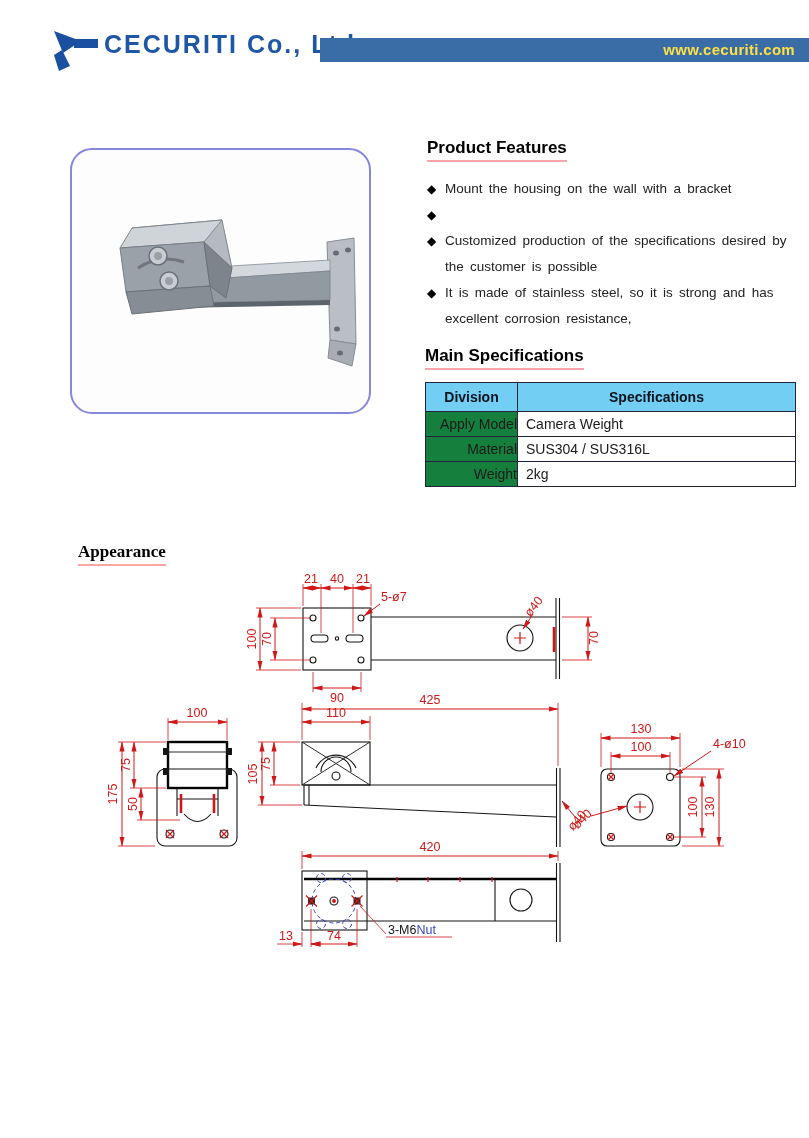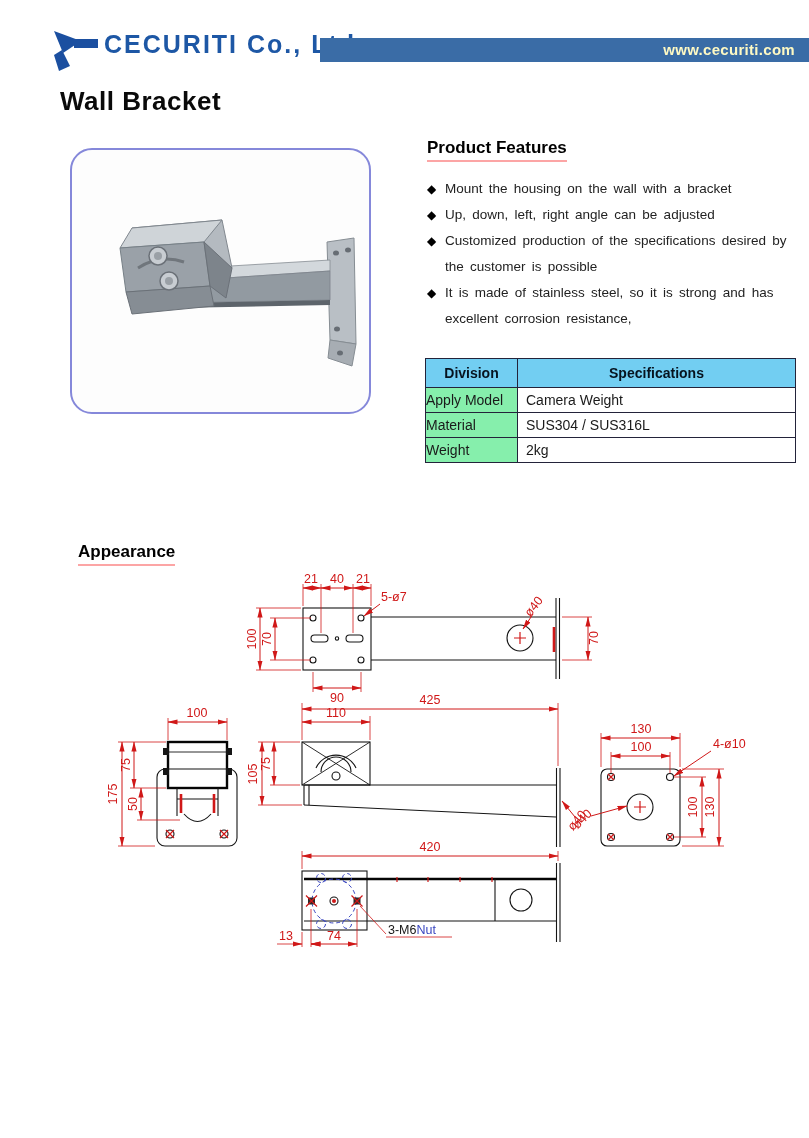--- a/index.html
+++ b/index.html
@@ -2,45 +2,45 @@
 <html><head>
 <meta charset="utf-8">
 <style>
   * { margin:0; padding:0; box-sizing:border-box; }
   body { background:#e8e8e8; font-family:"Liberation Sans", sans-serif; }
   .page { position:relative; width:809px; height:1138px; background:#ffffff; margin:0 auto; overflow:hidden; }
 
   
   .logo-icon { position:absolute; left:48px; top:26px; }
   .company-name { position:absolute; left:104px; top:30px; font-size:25px; font-weight:bold; letter-spacing:2px; color:#1d57a5; }
-  .webbar { position:absolute; left:320px; top:38px; width:489px; height:24px; background:#3a6ca6; color:#fef9c3;
+  .webbar { position:absolute; left:320px; top:38px; width:489px; height:24px; background:#3a6ca6; color:#fde047;
             font-size:15px; font-weight:bold; line-height:24px; text-align:right; padding-right:14px; letter-spacing:0.3px; }
 
   .page-title { position:absolute; left:60px; top:86px; font-size:26px; font-weight:bold; letter-spacing:0.5px; color:#0a0a0a; }
 
   
   .photo-box { position:absolute; left:70px; top:148px; width:301px; height:266px; border:2.5px solid #8588da;
                border-radius:22px; background:#fdfdfd; overflow:hidden; }
 
   
   .sec-heading { font-size:17px; font-weight:bold; color:#000; display:inline-block; border-bottom:2px solid #fca5a5; padding-bottom:2px; }
   .features { position:absolute; left:427px; top:138px; width:372px; }
   .feat-list { margin-top:14px; }
   .feat-row { display:flex; align-items:flex-start; font-size:13.5px; color:#222; line-height:26px; word-spacing:2.5px; }
   .diamond { flex:0 0 18px; font-size:12px; color:#000; line-height:26px; }
 
   .specs { position:absolute; left:425px; top:346px; width:372px; }
   .spec-table { margin-top:12px; border-collapse:collapse; width:370px; table-layout:fixed; }
   .spec-table th, .spec-table td { border:1.5px solid #23233a; font-size:14px; color:#1a1a1a;margin-top:32px; }
   .spec-table thead th { background:#72cef2; height:29px; font-weight:bold; text-align:center; color:#06131f; }
-  .spec-table tbody th { background:#86efac; width:92px; height:25px; font-weight:normal; text-align:left; }
+  .spec-table tbody th { background:#15803d; width:92px; height:25px; font-weight:normal; text-align:right; }
   .spec-table tbody td { background:#ffffff; text-align:left; padding-left:8px; }
   .col-div { width:92px; } .col-spec { width:278px; }
 
-  .appearance-heading { position:absolute; left:78px; top:542px; }
+  .appearance-heading { position:absolute; left:78px; top:542px;font-family:Liberation Serif, serif; }
 
   .drawings { position:absolute; left:0px; top:565px; }
 
   
   .out  { stroke:#151515; stroke-width:1.1; fill:none; }
   .thin { stroke:#151515; stroke-width:0.9; fill:none; }
   .bold { stroke:#050505; stroke-width:2.4; fill:none; }
   .dl   { stroke:#d01818; stroke-width:1; fill:none; marker-start:url(#arr); marker-end:url(#arr); }
   .dl1  { stroke:#d01818; stroke-width:1; fill:none; marker-end:url(#arr); }
   .ext  { stroke:#d01818; stroke-width:0.8; fill:none; }
@@ -57,21 +57,20 @@
   <svg class="logo-icon" width="54" height="48" viewBox="0 0 54 48">
     <path d="M6,5 L33,15 L15,27 Z" fill="#1b4fa0"></path>
     <path d="M26,13 L50,13 L50,22 L26,22 Z" fill="#1b4fa0"></path>
     <path d="M14,24 L22,40 L11,45 L6,29 Z" fill="#1b4fa0"></path>
   </svg>
   <div class="company-name">CECURITI Co., Ltd</div>
   <div class="webbar">
     <span>www.cecuriti.com</span>
   </div>
 
-  <h1 class="page-title">Wall Bracket</h1>
 
   <div class="photo-box">
     <svg width="296" height="261" viewBox="0 0 296 261">
 
       <polygon points="255,92 282,88 284,194 258,190" fill="#b9bfc5" stroke="#868d93" stroke-width="1"></polygon>
       <polygon points="258,190 284,194 280,216 256,208" fill="#a7adb3" stroke="#868d93" stroke-width="1"></polygon>
       <ellipse cx="264" cy="103" rx="3" ry="2.5" fill="#676d74"></ellipse>
       <ellipse cx="276" cy="100" rx="3" ry="2.5" fill="#676d74"></ellipse>
       <ellipse cx="265" cy="179" rx="3" ry="2.5" fill="#676d74"></ellipse>
       <ellipse cx="268" cy="203" rx="3" ry="2.5" fill="#676d74"></ellipse>
@@ -95,34 +94,34 @@
 
   <section class="features">
     <h2 class="sec-heading">Product Features</h2>
     <div class="feat-list">
       <div class="feat-row">
         <span class="diamond">◆</span>
         <span>Mount the housing on the wall with a bracket</span>
       </div>
       <div class="feat-row">
         <span class="diamond">◆</span>
-        <span>Up, down, left, right angle can be adjusted</span>
       </div>
       <div class="feat-row">
         <span class="diamond">◆</span>
         <span>Customized production of the specifications desired by the customer is possible</span>
       </div>
       <div class="feat-row">
         <span class="diamond">◆</span>
         <span>It is made of stainless steel, so it is strong and has excellent corrosion resistance,</span>
       </div>
     </div>
   </section>
 
   <section class="specs">
+    <h2 class="sec-heading">Main Specifications</h2>
     <table class="spec-table">
       <thead>
         <tr>
           <th class="col-div">Division</th>
           <th class="col-spec">Specifications</th>
         </tr>
       </thead>
       <tbody>
         <tr>
           <th>Apply Model</th>

